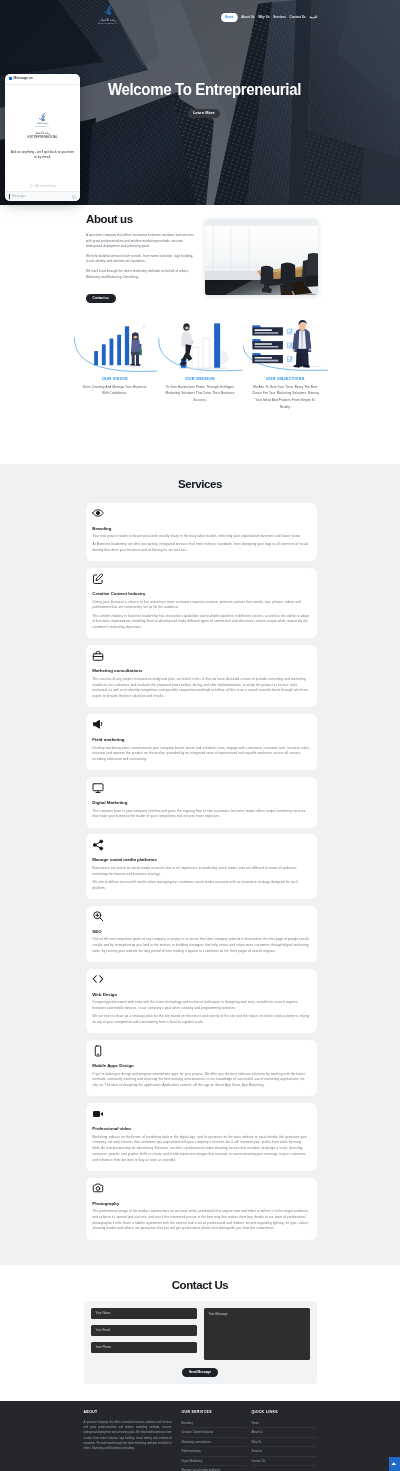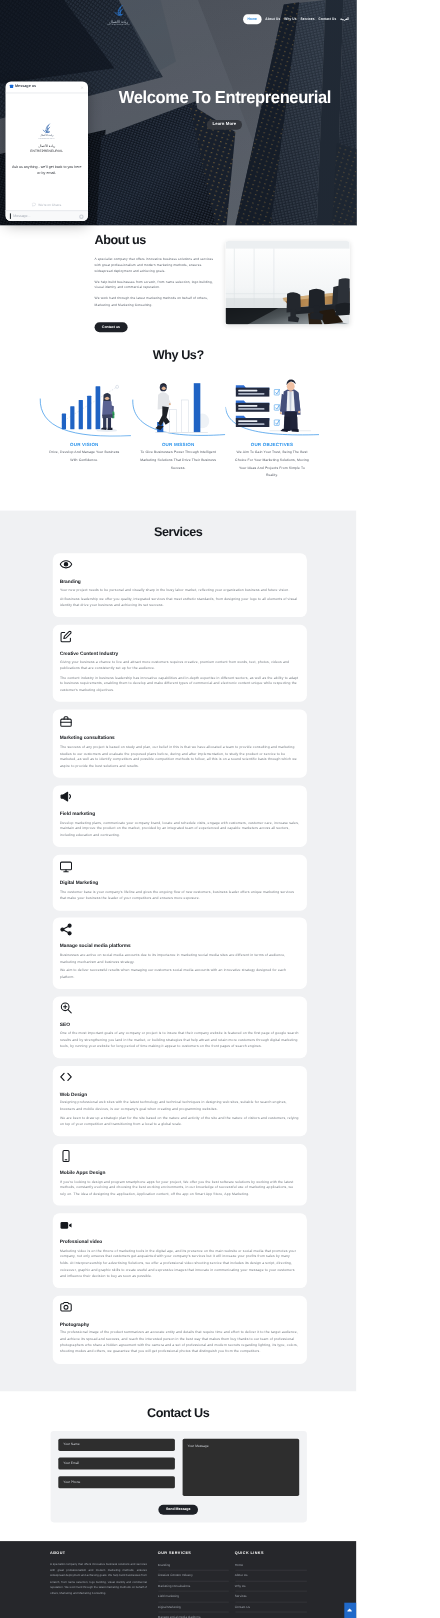--- a/index.html
+++ b/index.html
@@ -1,19 +1,19 @@
 <!DOCTYPE html>
 <html><head>
 <meta charset="utf-8">
 <title>Entrepreneurial</title>
 <style>
 *{box-sizing:border-box;margin:0;padding:0}
 html,body{width:400px;height:1471px}
 body{font-family:"Liberation Sans",sans-serif;background:#fff;color:#222;overflow:hidden;position:relative;-webkit-font-smoothing:antialiased}
-.page{width:324px;height:1471px;position:relative;overflow:hidden}
+.page{width:400px;height:1471px;position:relative;overflow:hidden}
 
 
 .hero{position:relative;width:400px;height:205px;overflow:hidden;background:#2b3440}
 .hero-svg{position:absolute;inset:0;width:400px;height:205px}
 .hero-overlay{position:absolute;inset:0;background:linear-gradient(180deg,rgba(18,24,33,.12),rgba(18,24,33,.2))}
 .brand{position:absolute;left:84px;top:0.5px;width:48px;text-align:center;z-index:6;cursor:pointer}
 .brand-mark{display:block;margin:0 auto}
 .brand-ar{font-size:3.2px;color:#c8d2dd;letter-spacing:0;line-height:1.1;margin-top:1px;font-family:"DejaVu Sans",sans-serif;direction:rtl}
 .brand-en{font-size:1.7px;color:#aab4bf;letter-spacing:.28px;line-height:1.1;margin-top:.5px}
 .nav-list{position:absolute;left:221px;top:15.8px;display:flex;align-items:center;gap:4.1px;z-index:6;transform:scaleX(.885);transform-origin:left center}
@@ -302,21 +302,20 @@
         <g fill="#2c3138">
           <path d="M206 70 q20 -6 30 6 l-2 54 -32 4z"></path>
           <path d="M200 116 q20 -8 36 2 l-2 16 -34 2z" fill="#1b1f24"></path>
         </g>
         <rect x="0" y="0" width="226" height="152" fill="none"></rect>
       </svg>
   </div>
 </section>
 
 <section class="why">
-  <h2 class="why-title">Why Us?</h2>
   <div class="why-row">
     <div class="why-card">
       <div class="why-ill">
         <svg viewBox="0 0 200 130" preserveAspectRatio="none">
           <path d="M6 58 C4 112 70 134 200 128" stroke="#2d8fe6" stroke-width="1.4" fill="none" stroke-linecap="round"></path>
           <path d="M52 102 L168 36" stroke="#c0cbd8" stroke-width="1" stroke-dasharray="1.5 5" stroke-linecap="round" fill="none"></path>
           <circle cx="170" cy="35" r="3" fill="none" stroke="#c0cbd8" stroke-width="1"></circle>
           <g fill="#1f63c4">
             <rect x="52" y="86" width="9" height="30" rx="1"></rect>
             <rect x="70" y="72" width="9" height="44" rx="1"></rect>

